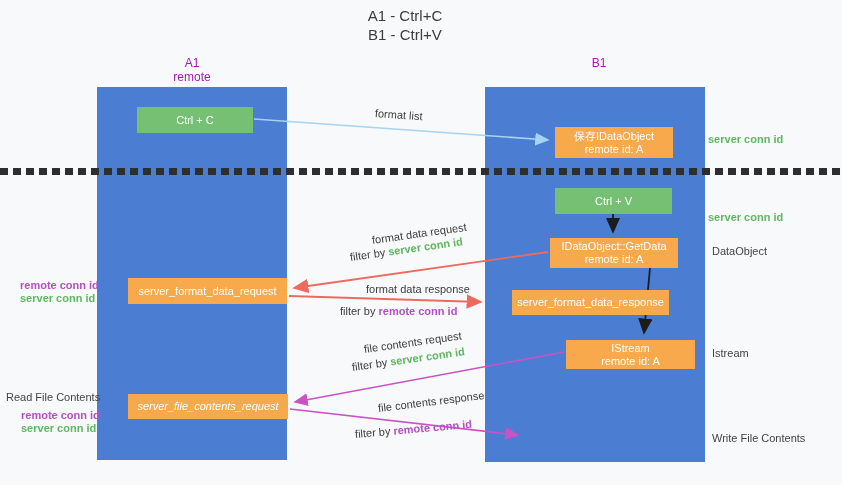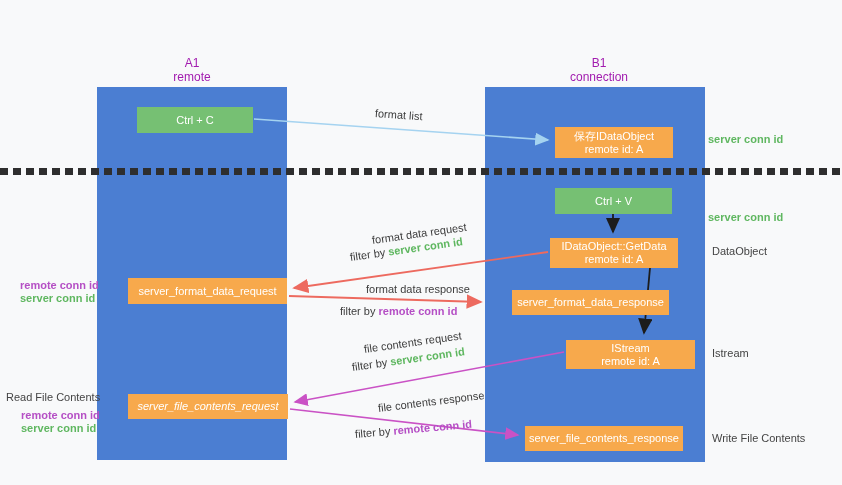--- a/index.html
+++ b/index.html
@@ -37,28 +37,31 @@
   .green-b{color:#5fb760;font-weight:bold;}
   .purple-b{color:#b54fc5;font-weight:bold;}
   .rot{transform-origin:left center;}
   svg.overlay{position:absolute;left:0;top:0;pointer-events:none;}
 </style>
 </head>
 <body>
 
 <div class="canvas">
 
+  <div class="abs title">
+    <div>A1 - Ctrl+C</div>
+    <div>B1 - Ctrl+V</div>
+  </div>
 
   <div class="abs col-header" style="left:132px;top:56px;width:120px;">
     <div>A1</div>
     <div>remote</div>
   </div>
   <div class="abs col-header" style="left:539px;top:56px;width:120px;">
     <div>B1</div>
-    <div>connection</div>
   </div>
 
   <div class="abs col-rect" style="left:97px;top:87px;width:190px;height:373px;"></div>
   <div class="abs col-rect" style="left:485px;top:87px;width:220px;height:375px;"></div>
 
   <div class="abs dashed-line"></div>
 
   <svg class="overlay" width="842" height="485" viewBox="0 0 842 485">
     <defs>
       <marker id="m-blue" markerWidth="9" markerHeight="8" refX="8" refY="4" orient="auto">
@@ -111,23 +114,20 @@
 
   <div class="abs box box-orange" style="left:566px;top:340px;width:129px;height:29px;">
     <span>IStream</span>
     <span>remote id: A</span>
   </div>
 
   <div class="abs box box-orange" style="left:128px;top:394px;width:160px;height:25px;font-style:italic;">
     <span>server_file_contents_request</span>
   </div>
 
-  <div class="abs box box-orange" style="left:525px;top:426px;width:158px;height:25px;">
-    <span>server_file_contents_response</span>
-  </div>
 
   <div class="abs lbl rot" style="left:375px;top:107px;transform:rotate(4deg);">format list</div>
 
   <div class="abs lbl rot" style="left:372px;top:234px;transform:rotate(-8deg);">format data request</div>
   <div class="abs lbl rot" style="left:350px;top:251px;transform:rotate(-8deg);"><span>filter by </span><span class="green-b">server conn id</span></div>
 
   <div class="abs lbl" style="left:366px;top:283px;">format data response</div>
   <div class="abs lbl" style="left:340px;top:305px;"><span>filter by </span><span class="purple-b">remote conn id</span></div>
 
   <div class="abs lbl rot" style="left:364px;top:343px;transform:rotate(-8deg);">file contents request</div>

